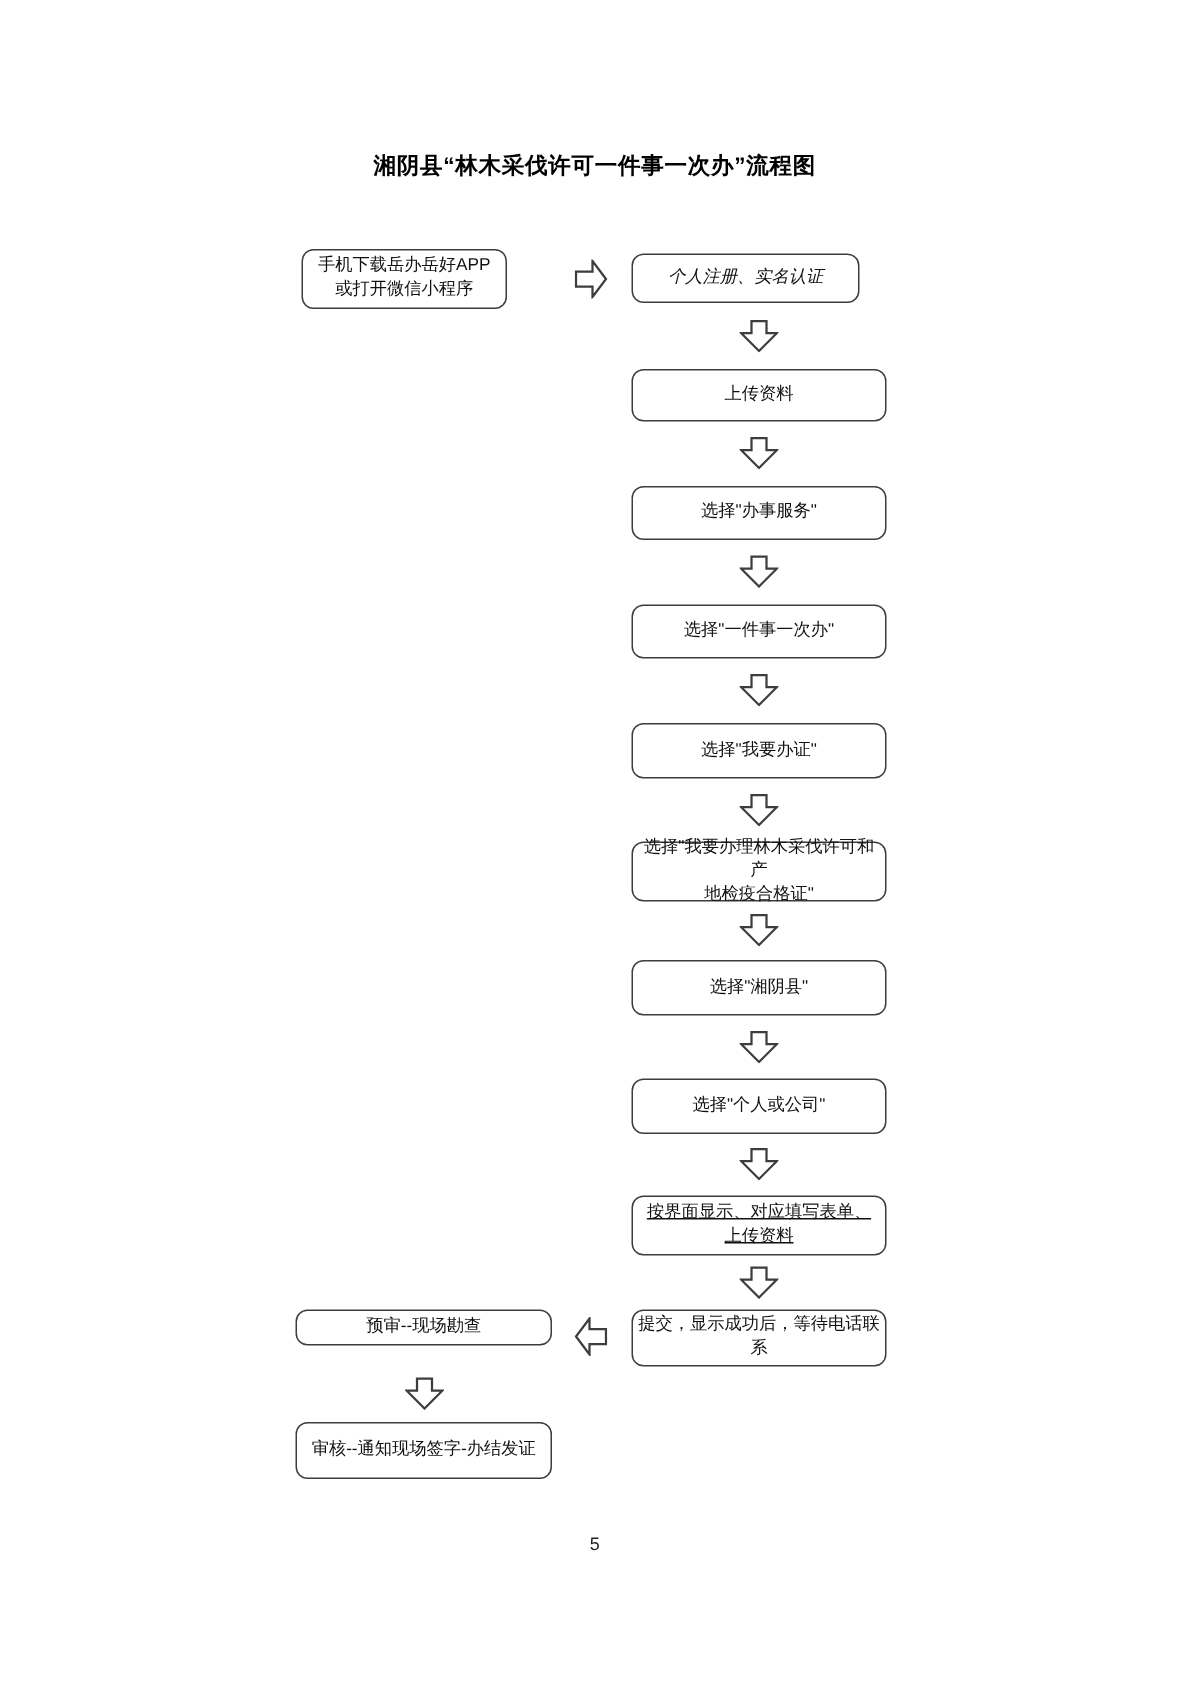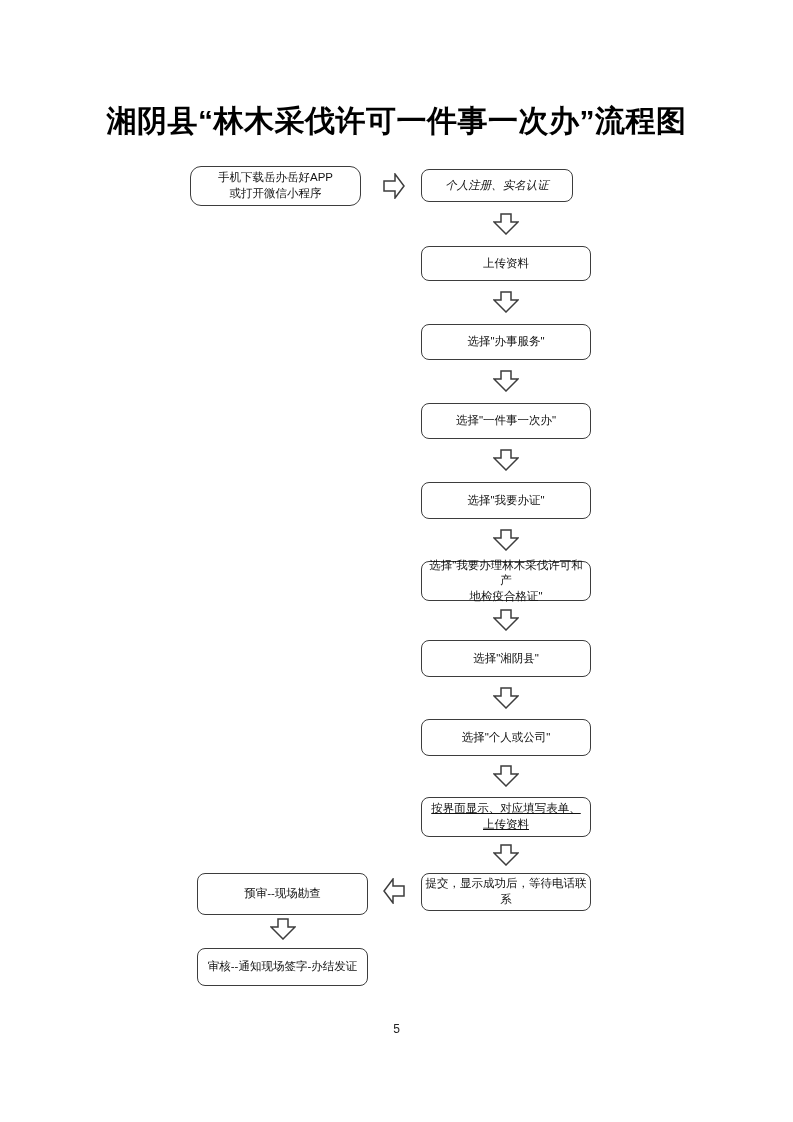--- a/index.html
+++ b/index.html
@@ -15,21 +15,21 @@
     background: #ffffff;
     margin: 0 auto;
     overflow: hidden;
   }
   .doc-title {
     position: absolute;
     left: 0;
     top: 101px;
     width: 100%;
     text-align: center;
-    font-size: 30px;
+    font-size: 15px;
     font-weight: bold;
     letter-spacing: 0.5px;
     color: #000000;
   }
   .node {
     position: absolute;
     border: 1.4px solid #3d3d3d;
     border-radius: 8px;
     background: #ffffff;
     display: flex;
@@ -65,21 +65,21 @@
     color: #222222;
   }
 </style>
 </head>
 <body>
 
 <div class="page">
 
   <div class="doc-title">湘阴县“林木采伐许可一件事一次办”流程图</div>
 
-  <div class="node" style="left:190px; top:166px; width:171px; height:40px;border-radius:11px;">手机下载岳办岳好APP
+  <div class="node" style="left:201px; top:166px; width:137px; height:40px;">手机下载岳办岳好APP
 或打开微信小程序</div>
 
   <div class="arrow" style="left:383px; top:173px; width:22px; height:26px;">
     <svg width="22" height="26" viewBox="0 0 22 26">
         <polygon points="1,8 12,8 12,1 21,13 12,25 12,18 1,18"></polygon>
       </svg>
   </div>
 
   <div class="node" style="left:421px; top:169px; width:152px; height:33px;font-style:italic;">个人注册、实名认证</div>
 
@@ -156,21 +156,21 @@
   </div>
 
   <div class="node" style="left:421px; top:873px; width:170px; height:38px; padding:2px 3px;">提交，显示成功后，等待电话联系</div>
 
   <div class="arrow" style="left:383px; top:878px; width:22px; height:26px;">
     <svg width="22" height="26" viewBox="0 0 22 26">
         <polygon points="21,8 10,8 10,1 1,13 10,25 10,18 21,18"></polygon>
       </svg>
   </div>
 
-  <div class="node" style="left:197px; top:873px; width:171px; height:42px;">预审--现场勘查</div>
+  <div class="node" style="left:197px; top:873px; width:171px; height:24px;">预审--现场勘查</div>
 
   <div class="arrow" style="left:270px; top:918px; width:26px; height:22px;">
     <svg width="26" height="22" viewBox="0 0 26 22">
         <polygon points="8,1 18,1 18,9 25,9 13,21 1,9 8,9"></polygon>
       </svg>
   </div>
 
   <div class="node" style="left:197px; top:948px; width:171px; height:38px;">审核--通知现场签字-办结发证</div>
 
   <div class="page-number">5</div>

